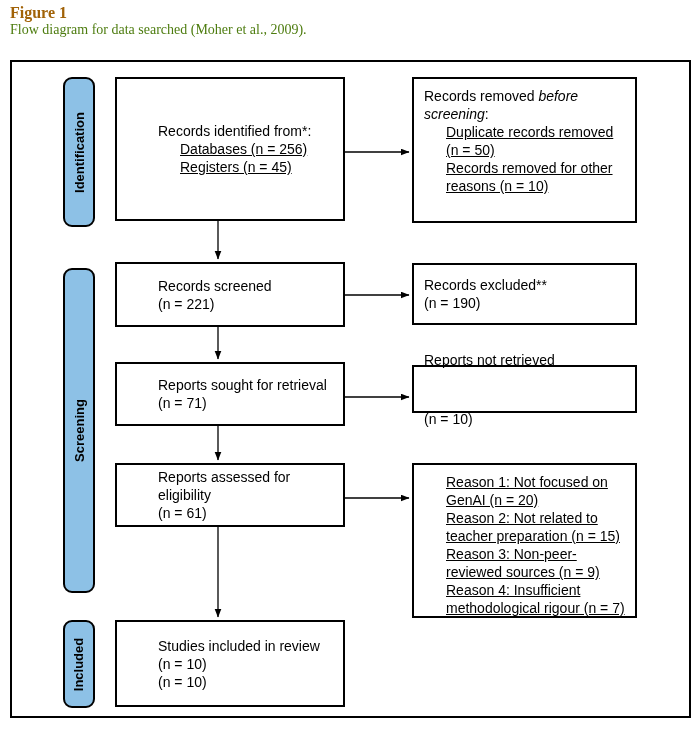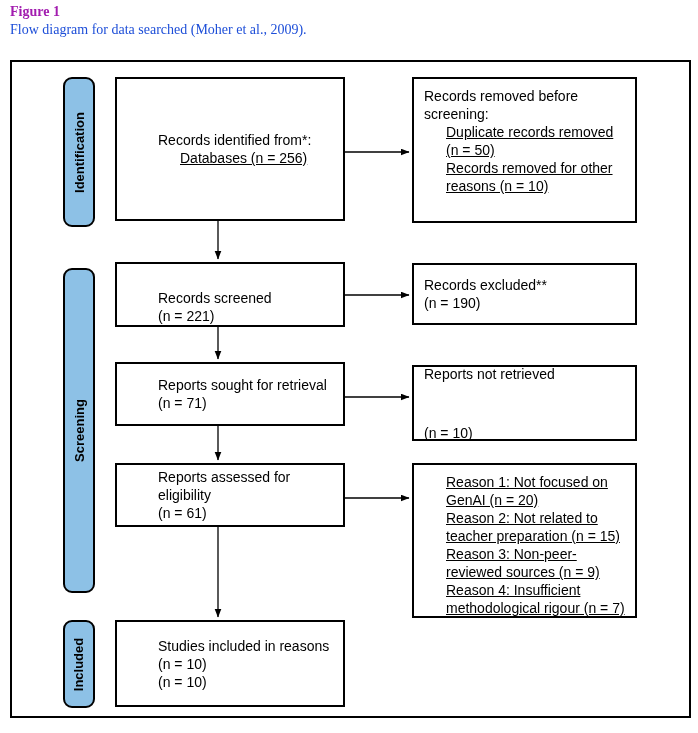--- a/index.html
+++ b/index.html
@@ -15,31 +15,31 @@
     position: relative;
     width: 698px;
     height: 733px;
     background: #ffffff;
   }
   .fig-title {
     position: absolute;
     left: 10px;
     top: 4px;
     font-family: "Liberation Serif", serif;
-    font-size: 14px;
+    font-size: 16px;
     font-weight: bold;
-    color: #a21caf;
+    color: #a16207;
   }
   .fig-caption {
     position: absolute;
     left: 10px;
     top: 22px;
     font-family: "Liberation Serif", serif;
     font-size: 14px;
-    color: #1d4ed8;
+    color: #4d7c0f;
   }
   .frame {
     position: absolute;
     left: 10px;
     top: 60px;
     width: 681px;
     height: 658px;
     border: 2px solid #000;
     box-sizing: border-box;
     background: #fff;
@@ -79,21 +79,21 @@
   }
   .fbox.center {
     display: flex;
     flex-direction: column;
     justify-content: center;
   }
   .fbox.top {
     padding-top: 8px;
   }
   .indent { margin-left: 22px; text-decoration: underline; }
-  .it { }
+  .it { font-style: italic; }
   .col-left  { left: 103px; width: 230px; padding-left: 41px; }
   .col-right { left: 400px; width: 225px; }
   svg.arrows {
     position: absolute;
     left: 0; top: 0;
     width: 677px;
     height: 654px;
     pointer-events: none;
   }
 </style>
@@ -146,58 +146,59 @@
       <div class="stage" style="left:51px; top:206px; height:325px;">
         <span>Screening</span>
       </div>
       <div class="stage" style="left:51px; top:558px; height:88px;">
         <span>Included</span>
       </div>
 
       <div class="fbox col-left center" style="top:15px; height:144px;">
         <div>Records identified from*:</div>
         <div class="indent">Databases (n = 256)</div>
+        <div class="indent">Registers (n = 45)</div>
       </div>
 
       <div class="fbox col-right top" style="top:15px; height:146px;">
         <div><span>Records removed </span><span class="it">before</span><br><span class="it">screening</span><span>:</span></div>
         <div class="indent">Duplicate records removed (n = 50)</div>
         <div class="indent">Records removed for other reasons (n = 10)</div>
       </div>
 
-      <div class="fbox col-left center" style="top:200px; height:65px;justify-content:flex-end;">
+      <div class="fbox col-left center" style="top:200px; height:65px;">
         <div>Records screened</div>
         <div>(n = 221)</div>
       </div>
       <div class="fbox col-right center" style="top:201px; height:62px;">
         <div>Records excluded**</div>
         <div>(n = 190)</div>
       </div>
 
       <div class="fbox col-left center" style="top:300px; height:64px;">
         <div>Reports sought for retrieval</div>
         <div>(n = 71)</div>
       </div>
-      <div class="fbox col-right center" style="top:303px; height:76px;gap:41px;">
+      <div class="fbox col-right center" style="top:303px; height:48px;gap:41px;">
         <div>Reports not retrieved</div>
         <div>(n = 10)</div>
       </div>
 
       <div class="fbox col-left center" style="top:401px; height:64px;">
         <div>Reports assessed for eligibility</div>
         <div>(n = 61)</div>
       </div>
       <div class="fbox col-right top" style="top:401px; height:155px;">
         <div class="indent">Reason 1: Not focused on GenAI (n = 20)</div>
         <div class="indent">Reason 2: Not related to teacher preparation (n = 15)</div>
         <div class="indent">Reason 3: Non-peer-reviewed sources (n = 9)</div>
         <div class="indent">Reason 4: Insufficient methodological rigour (n = 7)</div>
       </div>
 
       <div class="fbox col-left center" style="top:558px; height:87px;">
-        <div>Studies included in reasons</div>
+        <div>Studies included in review</div>
         <div>(n = 10)</div>
         <div>(n = 10)</div>
       </div>
 
     </div>
   </div>
 </div>
 
 </body></html>

